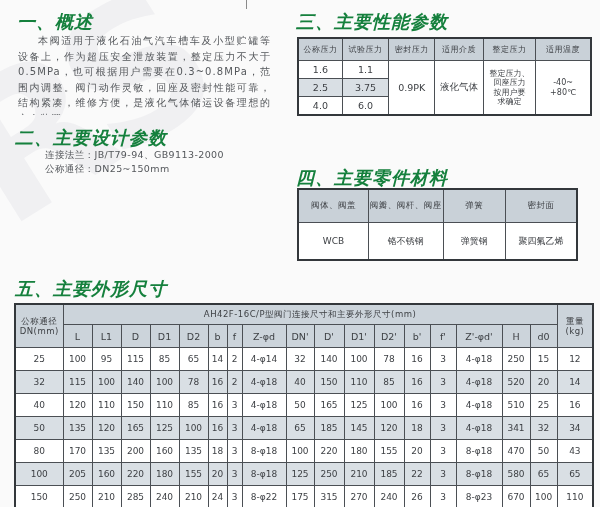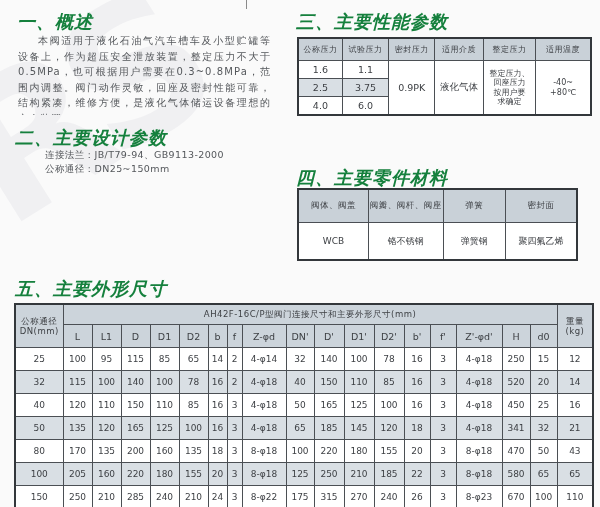--- a/index.html
+++ b/index.html
@@ -244,21 +244,21 @@
         <td>16</td>
         <td>3</td>
         <td>4-φ18</td>
         <td>50</td>
         <td>165</td>
         <td>125</td>
         <td>100</td>
         <td>16</td>
         <td>3</td>
         <td>4-φ18</td>
-        <td>450</td>
+        <td>510</td>
         <td>25</td>
         <td>16</td>
       </tr>
       <tr>
         <td>50</td>
         <td>135</td>
         <td>120</td>
         <td>165</td>
         <td>125</td>
         <td>100</td>
@@ -267,21 +267,21 @@
         <td>4-φ18</td>
         <td>65</td>
         <td>185</td>
         <td>145</td>
         <td>120</td>
         <td>18</td>
         <td>3</td>
         <td>4-φ18</td>
         <td>341</td>
         <td>32</td>
-        <td>21</td>
+        <td>34</td>
       </tr>
       <tr>
         <td>80</td>
         <td>170</td>
         <td>135</td>
         <td>200</td>
         <td>160</td>
         <td>135</td>
         <td>18</td>
         <td>3</td>

